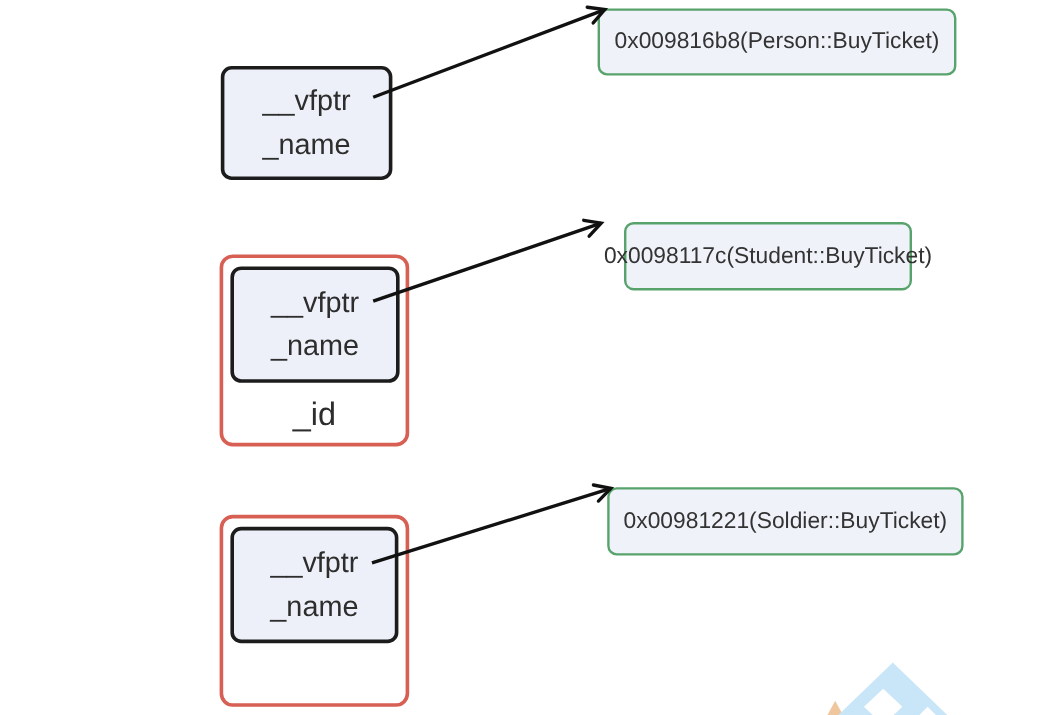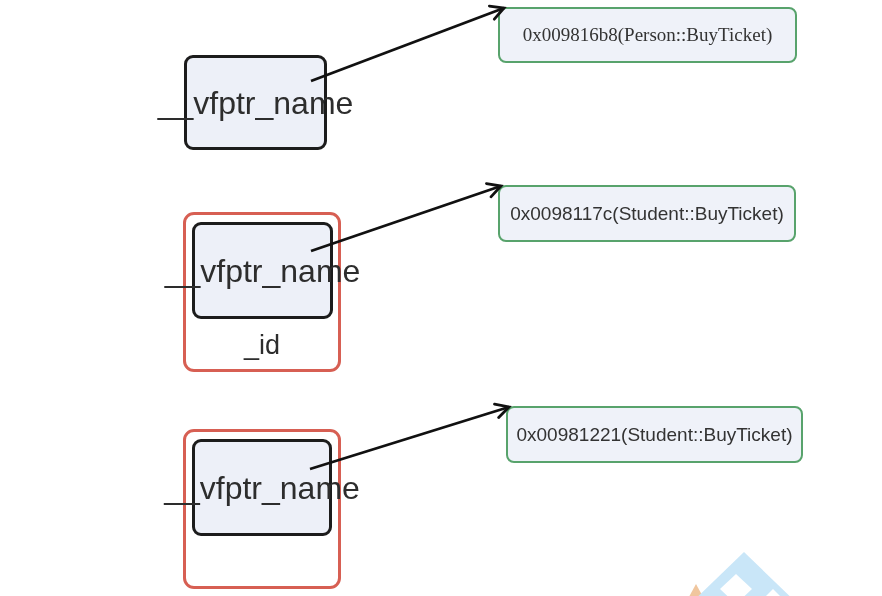--- a/index.html
+++ b/index.html
@@ -5,22 +5,22 @@
   html,body { margin:0; padding:0; background:#ffffff; }
   .canvas {
     position:relative; width:882px; height:596px; background:#ffffff;
     overflow:hidden; font-family:"Liberation Sans","DejaVu Sans",sans-serif;
   }
   .member-box {
     position:absolute; box-sizing:border-box;
     background:var(--member-box-fill,#edf0f8);
     border:3px solid var(--member-box-border,#1c1c1c);
     border-radius:9px;
-    display:flex; flex-direction:row; align-items:center; justify-content:center;
-    color:var(--text,#2d2d2d); font-size:32px; line-height:36px;
+    display:flex; flex-direction:column; align-items:center; justify-content:center;
+    color:var(--text,#2d2d2d); font-size:24px; line-height:36px;
   }
   .object-box {
     position:absolute; box-sizing:border-box; background:#ffffff;
     border:3px solid var(--object-box-border,#d75f53); border-radius:11px;
   }
   .member-label {
     position:absolute; text-align:center;
     color:var(--text,#2d2d2d); font-size:27px; line-height:30px;
   }
   .vtable-box {
@@ -33,26 +33,26 @@
   }
   .overlay {
     position:absolute; left:0; top:0; width:882px; height:596px;
     pointer-events:none;
   }
   .arrow-line { stroke:var(--arrow,#111111); stroke-width:2.8px; }
   .arrow-head { stroke:var(--arrow,#111111); }
 
   
   .g1m { left:184px; top:55px;  width:143px; height:95px; }
-  .vt1 { left:498px; top:7px;   width:299px; height:56px;font-family:Liberation Serif, serif; }
+  .vt1 { left:498px; top:7px;   width:299px; height:56px; }
 
   .g2o { left:183px; top:212px; width:158px; height:160px; }
   .g2m { left:192px; top:222px; width:141px; height:97px; }
   .g2l { left:183px; top:330px; width:158px;text-align:center; }
-  .vt2 { left:498px; top:185px; width:298px; height:57px; }
+  .vt2 { left:520px; top:185px; width:240px; height:57px; }
 
   .g3o { left:183px; top:429px; width:158px; height:160px; }
   .g3m { left:192px; top:439px; width:140px; height:97px; }
   .g3l { left:183px; top:547px; width:158px; }
   .vt3 { left:506px; top:406px; width:297px; height:57px; }
 </style>
 </head>
 <body>
 
 <div class="canvas">
@@ -74,21 +74,21 @@
   <div class="vtable-box vt2">
     <span>0x0098117c(Student::BuyTicket)</span>
   </div>
 
   <div class="object-box g3o"></div>
   <div class="member-box g3m">
     <span class="field">__vfptr</span>
     <span class="field">_name</span>
   </div>
   <div class="vtable-box vt3">
-    <span>0x00981221(Student::BuyTicket)</span>
+    <span>0x00981221(Soldier::BuyTicket)</span>
   </div>
 
   <svg class="overlay" viewBox="0 0 882 596">
     <defs>
       <marker id="ah" markerUnits="userSpaceOnUse" markerWidth="20" markerHeight="18" refX="15" refY="9" orient="auto">
         <path class="arrow-head" d="M2,2 L15,9 L2,16" fill="none" stroke-width="2.8" stroke-linecap="round"></path>
       </marker>
     </defs>
 
     <g>

